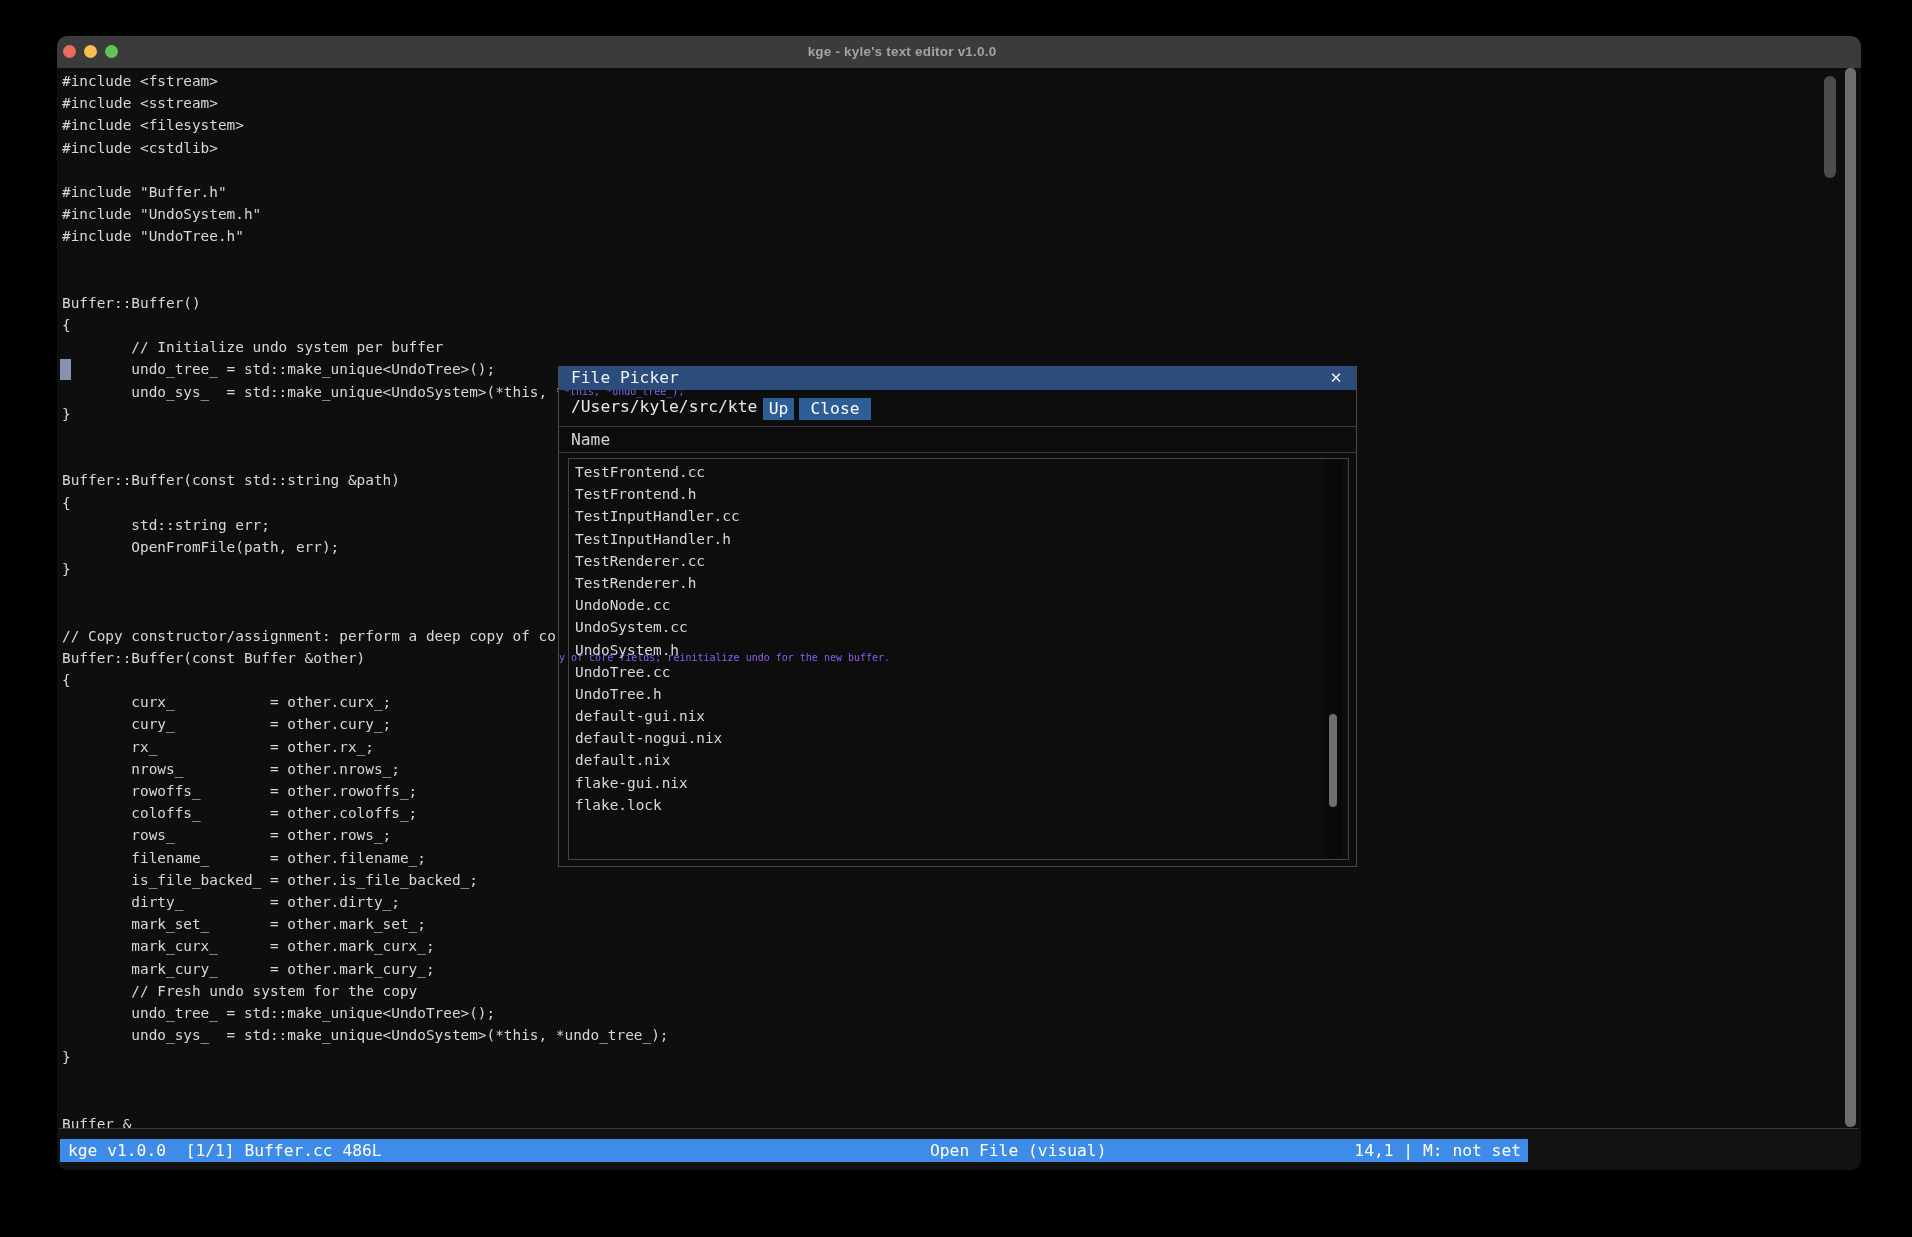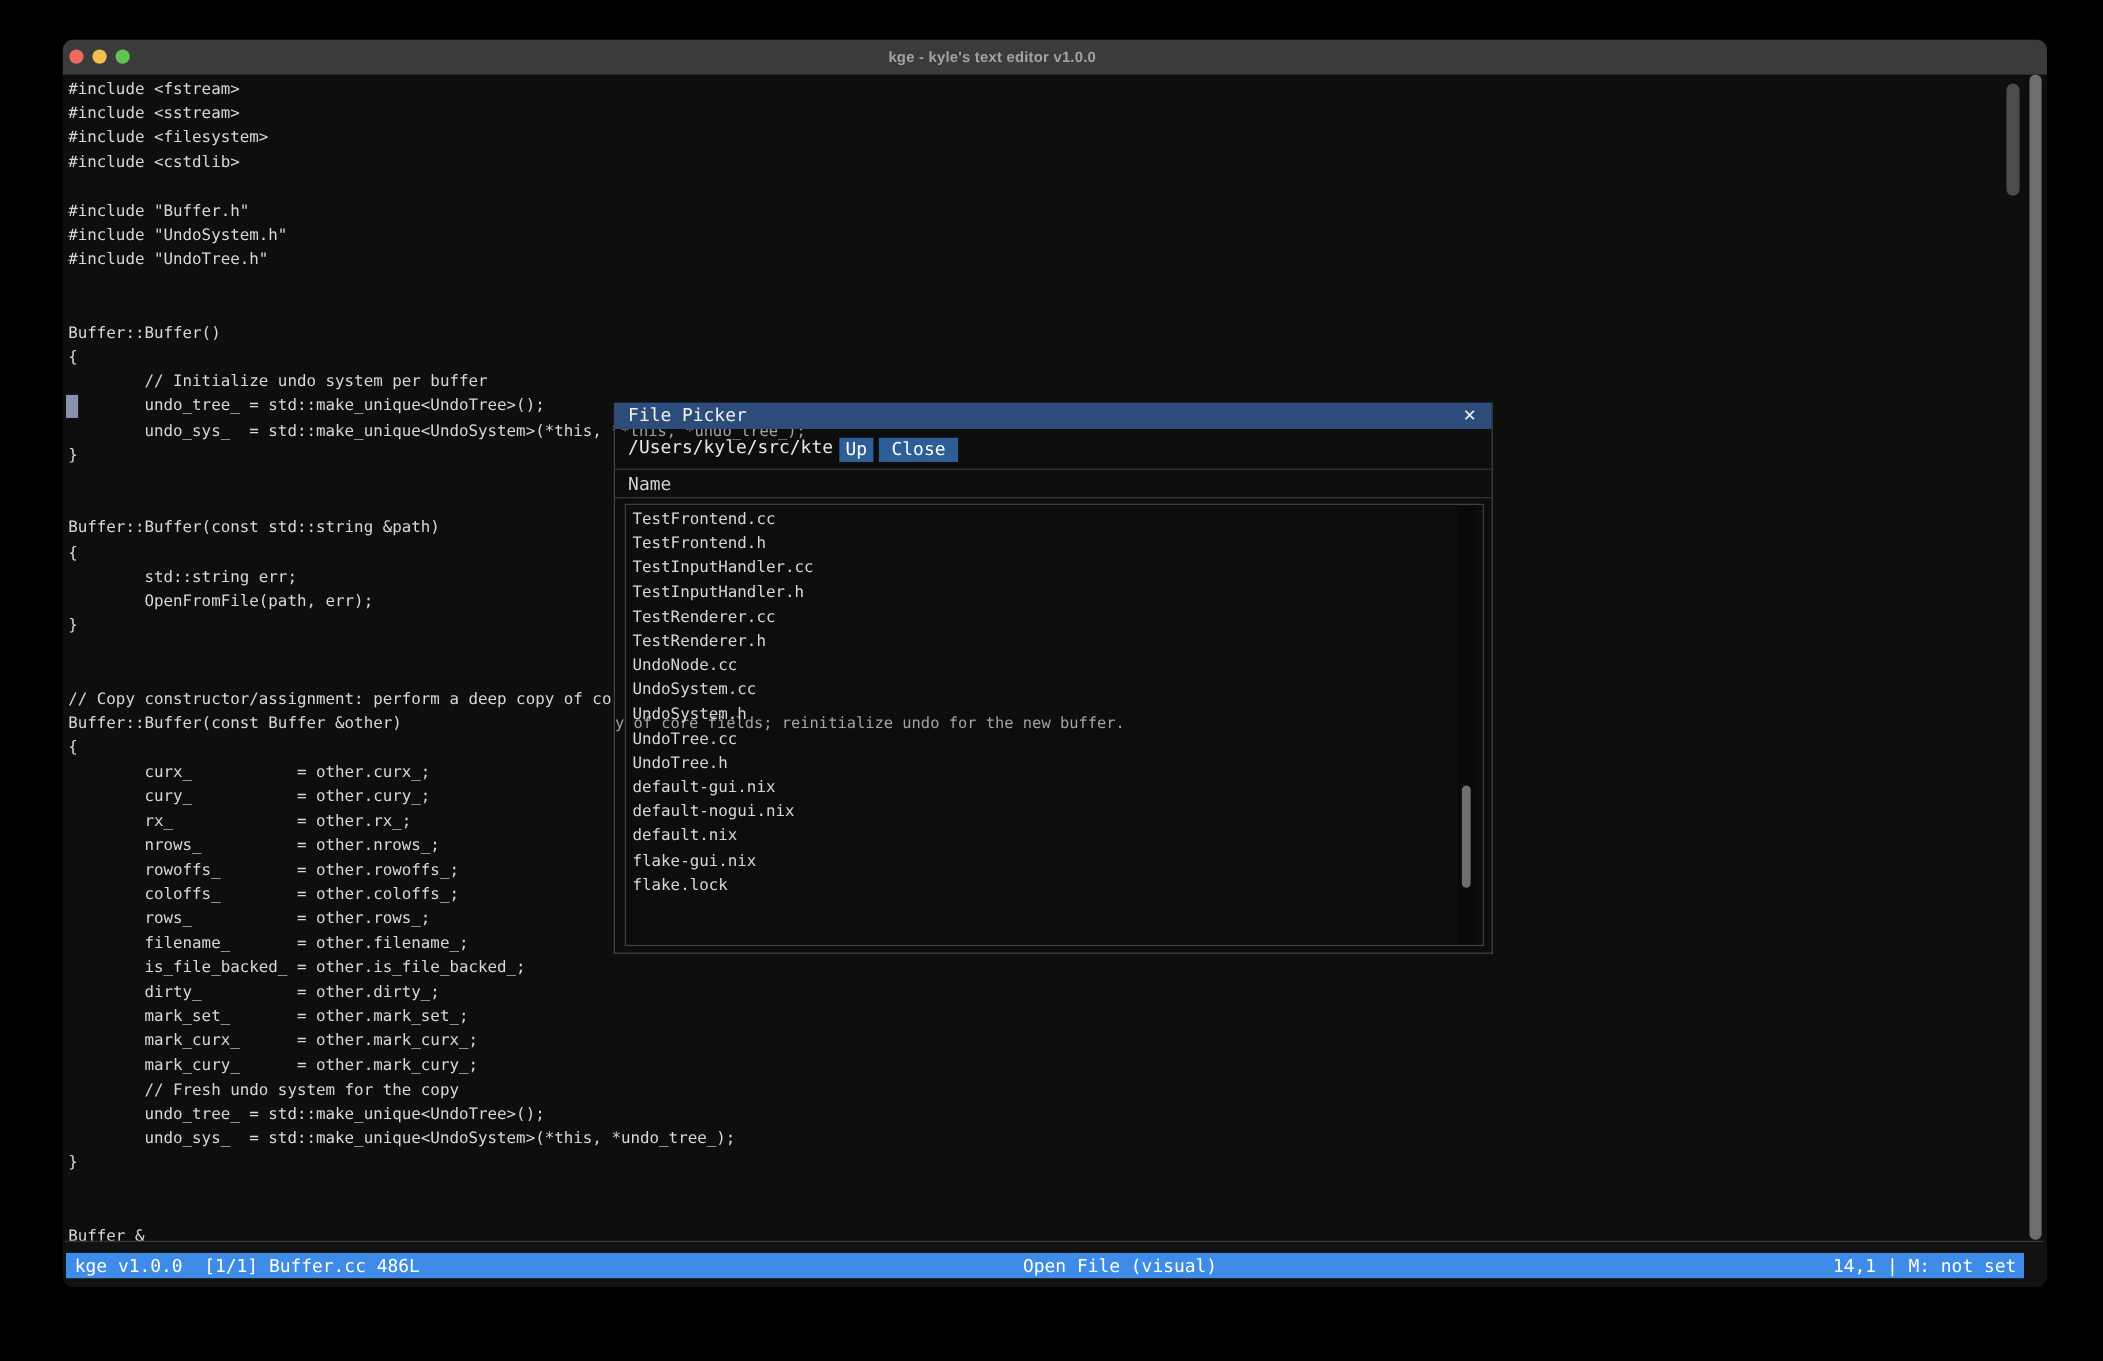--- a/index.html
+++ b/index.html
@@ -22,29 +22,29 @@
         font-size:14.4px;color:#d8d8d8;}
   .codeline{white-space:pre;height:22.2px;line-height:22.2px;}
   #cursor{position:absolute;left:60px;top:359px;width:11px;height:21px;background:var(--cursor,#8891ad);}
   
   #ed-scroll-thumb{position:absolute;left:1824px;top:76px;width:12px;height:102px;
                    border-radius:6px;background:#4c4c4c;}
   #overlay-scroll{position:absolute;left:1845px;top:68px;width:11px;height:1059px;
                   border-radius:5px;background:#6e6e6e;}
   
   #status-sep{position:absolute;left:59px;top:1128px;width:1799px;height:1px;background:#3a3a3a;}
-  #statusbar{position:absolute;left:60px;top:1139px;width:1780px;height:23px;
+  #statusbar{position:absolute;left:60px;top:1139px;width:1468px;height:23px;
              background:var(--status_blue,#3e8be8);color:#fff;font-size:16.3px;line-height:23px;}
   #status-left{position:absolute;left:8px;top:0;white-space:pre;}
   #status-center{position:absolute;left:870px;top:0;white-space:pre;}
   #status-right{position:absolute;right:7px;top:0;white-space:pre;}
   
   #dialog{position:absolute;left:558px;top:366px;width:799px;height:501px;background:#0d0d0d;
           border:1px solid #4a4a4a;border-top:none;box-sizing:border-box;}
-  .ghost{position:absolute;color:#a3a3a3;font-size:14px;white-space:pre;z-index:1;}
+  .ghost{position:absolute;color:#8b5cf6;font-size:10px;white-space:pre;z-index:1;}
   #ghost-1{left:5px;top:15px;line-height:22.2px;}
   #ghost-2{left:0px;top:259px;line-height:22.2px;margin-top:22px;}
   #dlg-titlebar{position:absolute;left:0;top:0;width:100%;height:24px;
                 background:var(--dialog_title_blue,#2c4d7c);z-index:2;color:#f2f2f2;
                 font-size:16.3px;line-height:24px;}
   #dlg-title{position:absolute;left:12px;top:0;}
   #dlg-close{position:absolute;right:10px;top:0;width:20px;text-align:center;cursor:default;
              font-family:"DejaVu Sans",sans-serif;font-size:15px;}
   #dlg-pathrow{position:absolute;left:0;top:28px;width:100%;height:28px;z-index:2;}
   #dlg-path{position:absolute;left:12px;top:0;color:#e8e8e8;font-size:16.3px;line-height:26px;white-space:pre;}

